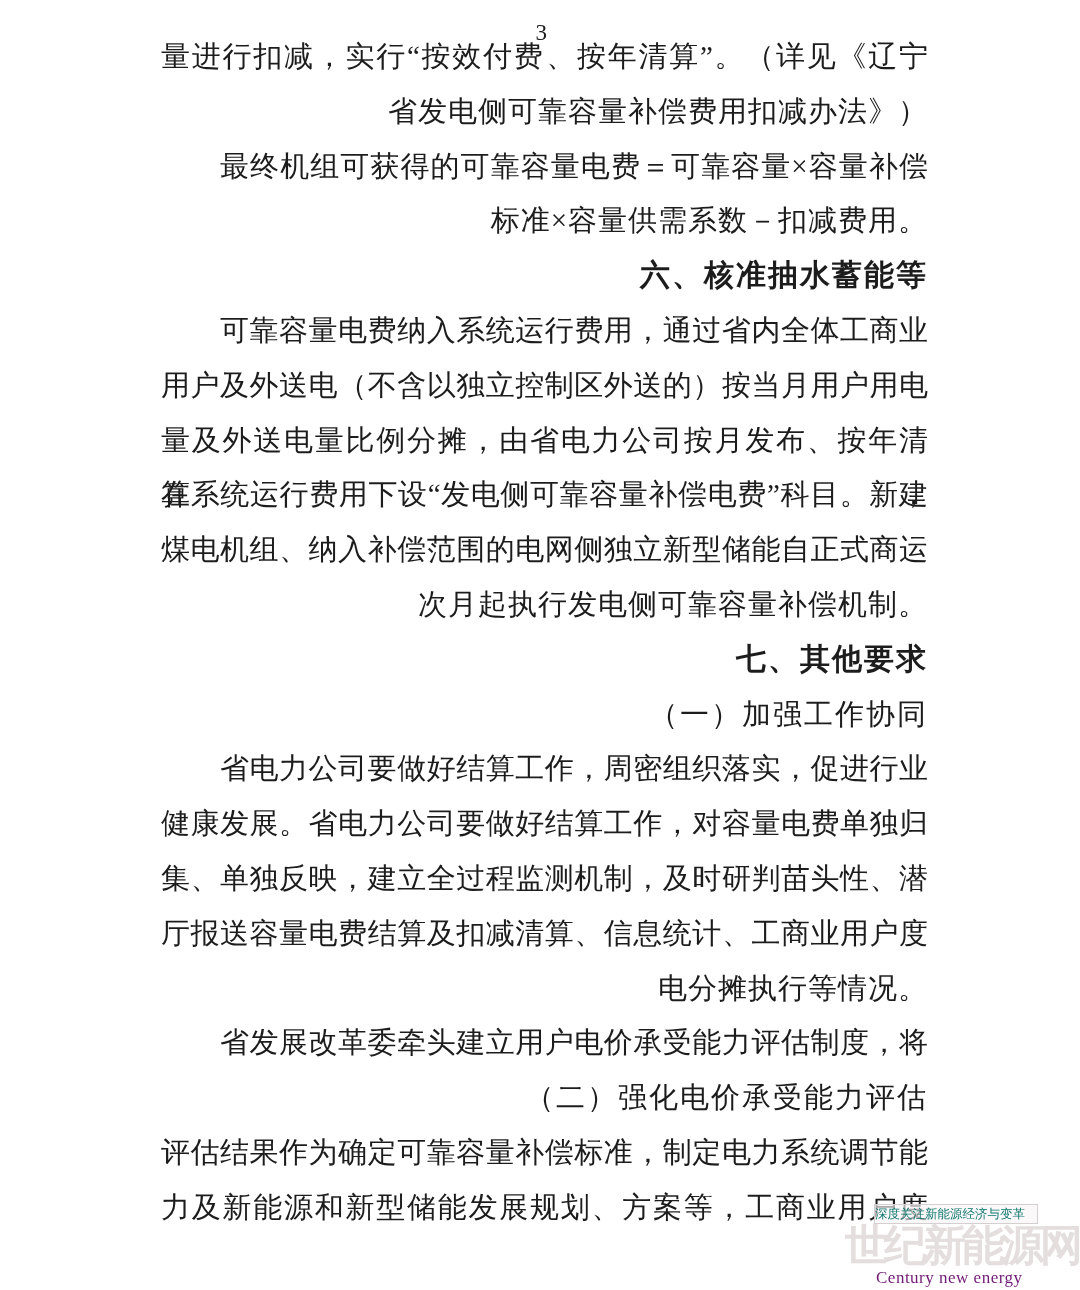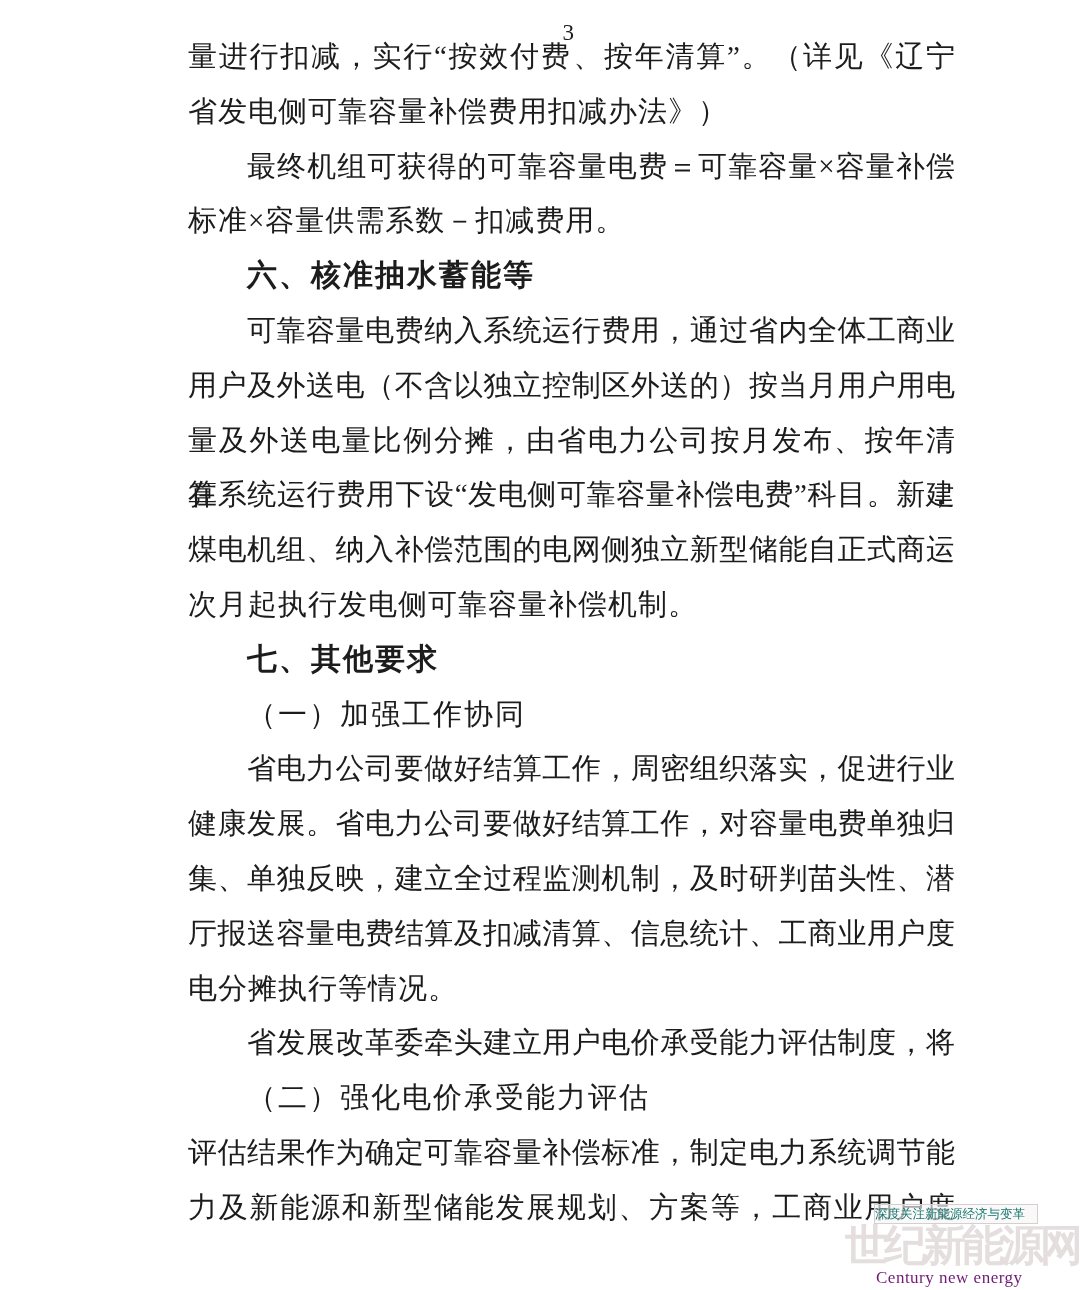--- a/index.html
+++ b/index.html
@@ -10,28 +10,27 @@
     position: relative;
     overflow: hidden;
     font-family: "Liberation Serif", "DejaVu Serif", serif;
   }
   .doc {
     position: absolute;
     left: 161px;
     top: 29px;
     width: 767px;
     color: #1c1c1c;
-    margin-left: 27px;
   }
   .line {
     height: 54.8px;
     line-height: 54.8px;
     font-size: 29px;
     letter-spacing: 1px;
-    text-align: left;
+    text-align: right;
     position: relative;
   }
   .line.justify {
     text-align: justify;
     text-align-last: justify;
     text-justify: inter-character;
     letter-spacing: 0;
   }
   .line.indent { padding-left: 59px; }
   .line.heading {

